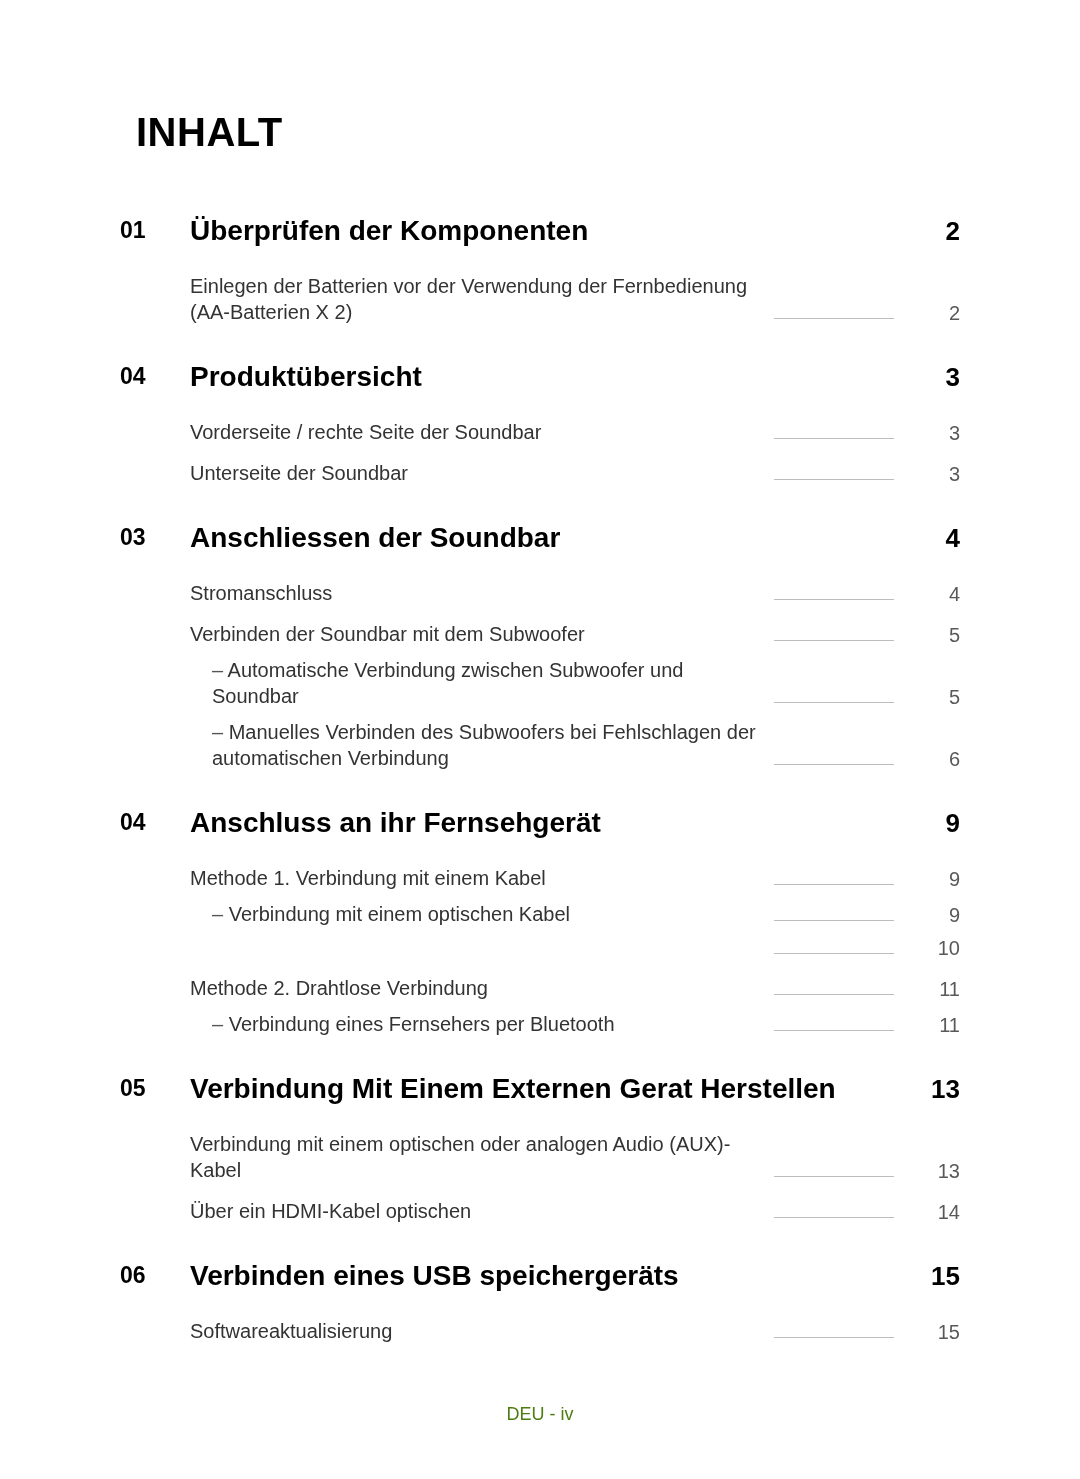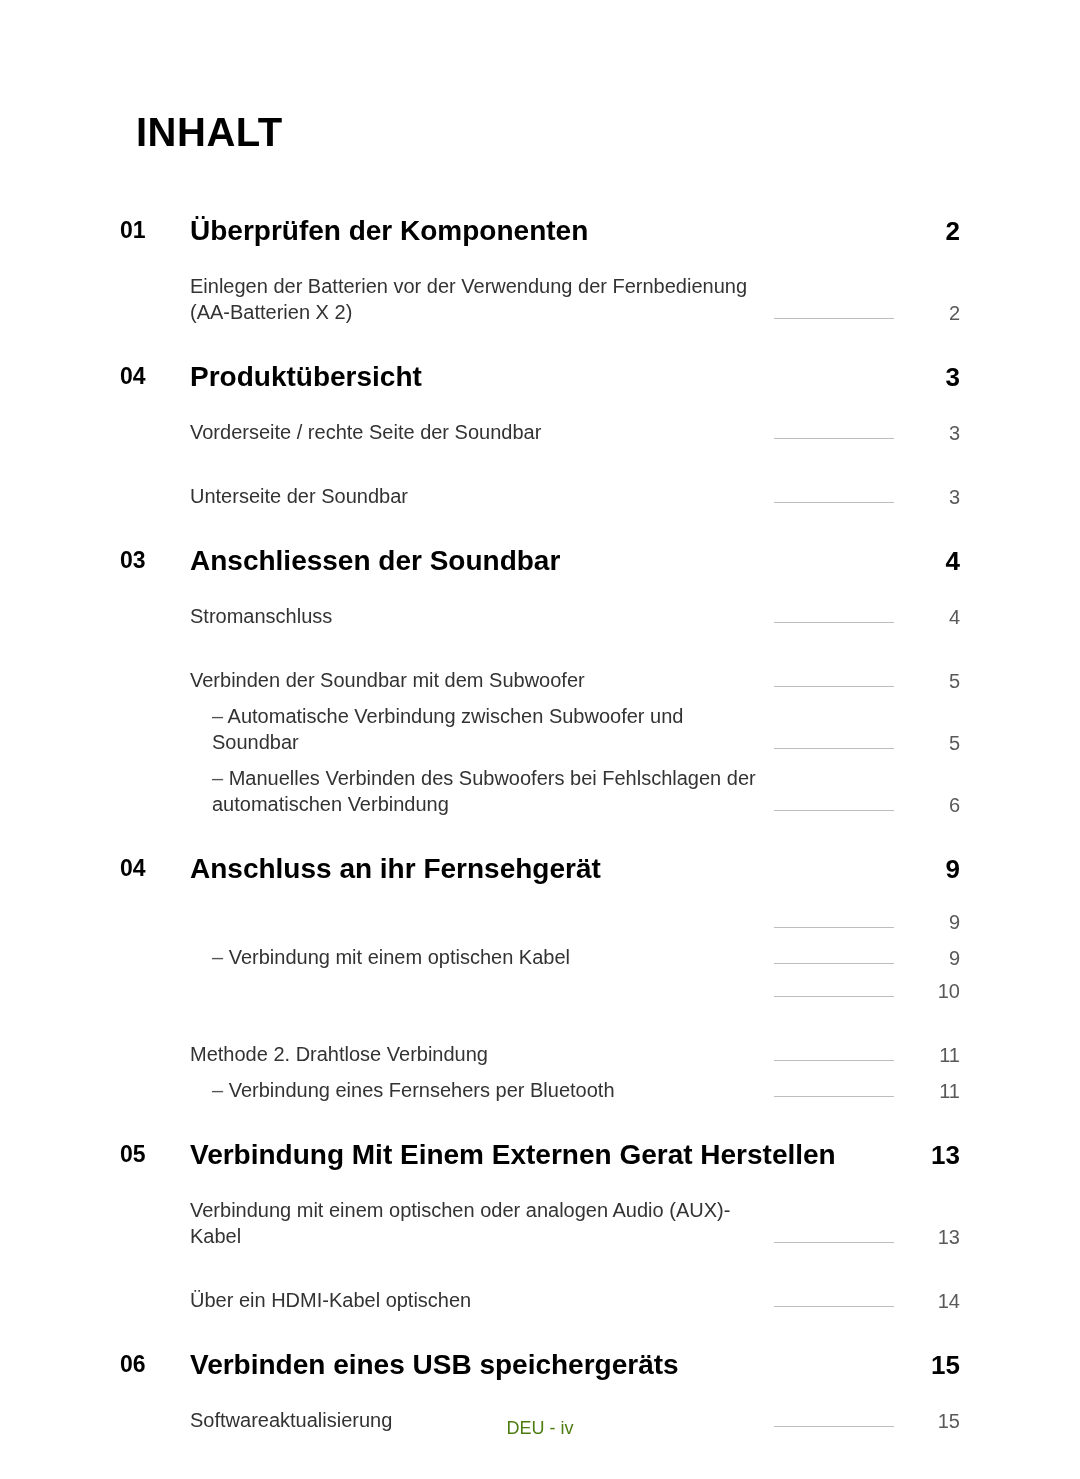--- a/index.html
+++ b/index.html
@@ -60,21 +60,21 @@
   .entries {
     margin-top: 26px;
   }
   .entry {
     display: flex;
     align-items: flex-end;
     margin-top: 10px;
     gap: 18px;
   }
   .entry:first-child { margin-top: 0; }
-  .entry.group-start { margin-top: 38px; }
+  .entry.group-start { margin-top: 15px; }
   .entry-text {
     font-size: 20px;
     color: #333;
     flex: 0 1 auto;
     line-height: 1.3;
     max-width: 560px;
   }
   .entry-sub .entry-text {
     padding-left: 22px;
   }
@@ -184,20 +184,21 @@
       </div>
       <div class="sec">
         <div class="sec-num">04</div>
         <div class="sec-body">
           <div class="sec-head">
             <div class="sec-title">Anschluss an ihr Fernsehgerät</div>
             <div class="sec-page">9</div>
           </div>
           <div class="entries">
             <div class="entry">
+              <div class="entry-text">Methode 1. Verbindung mit einem Kabel</div>
               <div class="leader"></div>
               <div class="entry-page">9</div>
             </div>
             <div class="entry entry-sub">
               <div class="entry-text">Verbindung mit einem optischen Kabel</div>
               <div class="leader"></div>
               <div class="entry-page">9</div>
             </div>
             <div class="entry entry-sub">
               <div class="leader"></div>

